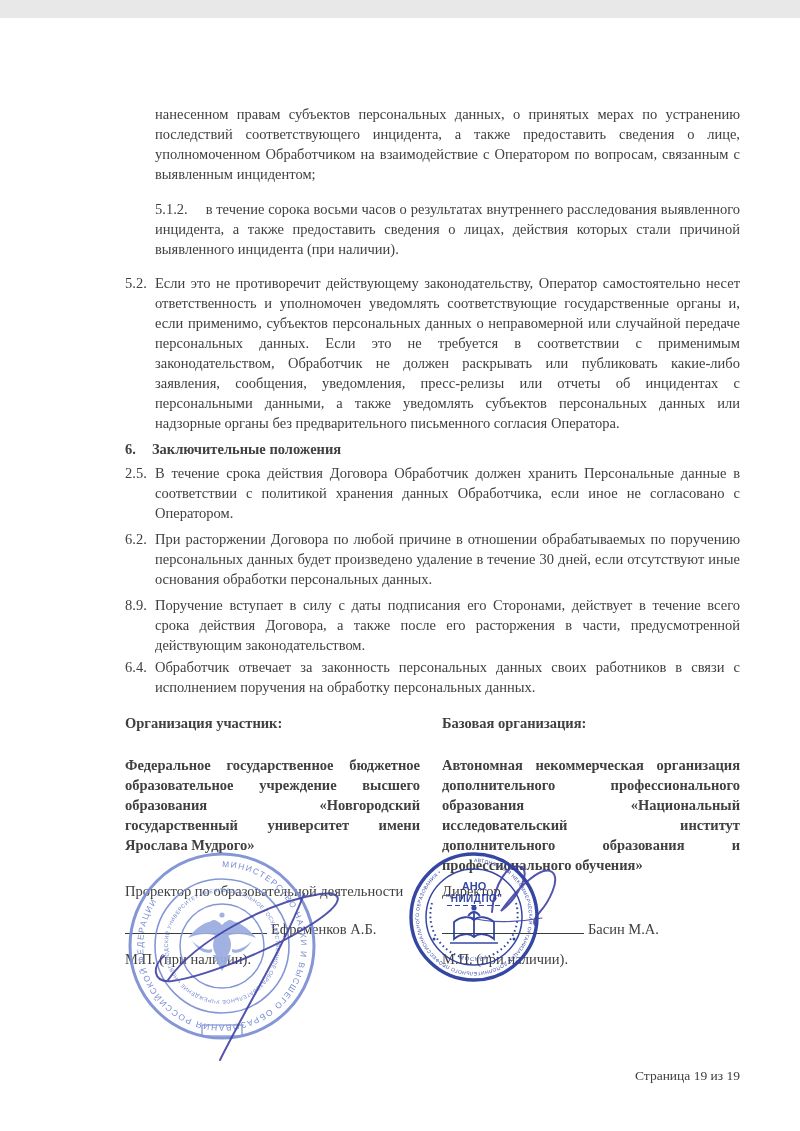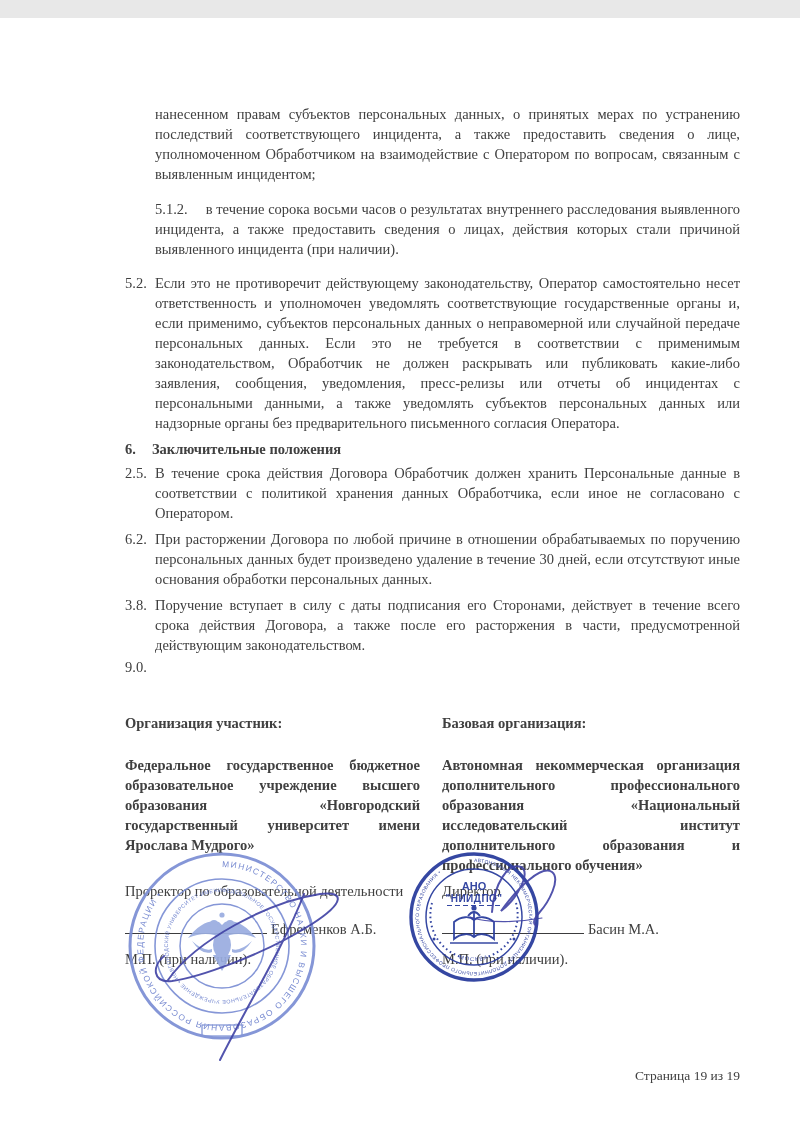--- a/index.html
+++ b/index.html
@@ -68,25 +68,26 @@
 
     <p class="item just">
       <span class="num">2.5.</span>
       <span>В течение срока действия Договора Обработчик должен хранить Персональные данные в соответствии с политикой хранения данных Обработчика, если иное не согласовано с Оператором.</span>
     </p>
     <p class="item just gap6">
       <span class="num">6.2.</span>
       <span>При расторжении Договора по любой причине в отношении обрабатываемых по поручению персональных данных будет произведено удаление в течение 30 дней, если отсутствуют иные основания обработки персональных данных.</span>
     </p>
     <p class="item just gap6">
-      <span class="num">3.8.</span>
+      <span class="num">8.9.</span>
       <span>Поручение вступает в силу с даты подписания его Сторонами, действует в течение всего срока действия Договора, а также после его расторжения в части, предусмотренной действующим законодательством.</span>
     </p>
     <p class="item just gap2">
-      <span class="num">9.0.</span>
+      <span class="num">6.4.</span>
+      <span>Обработчик отвечает за законность персональных данных своих работников в связи с исполнением поручения на обработку персональных данных.</span>
     </p>
   </div>
 
   <div class="sig-section">
     <div class="sig-cols">
       <div class="col-left">
         <div class="col-header">Организация участник:</div>
         <div class="org-name just">Федеральное государственное бюджетное образовательное учреждение высшего образования «Новгородский государственный университет имени Ярослава Мудрого»</div>
         <div class="signer-title">Проректор по образовательной деятельности</div>
         <div class="sig-line"><span class="sig-blank"></span><span class="sig-name">Ефременков А.Б.</span></div>

